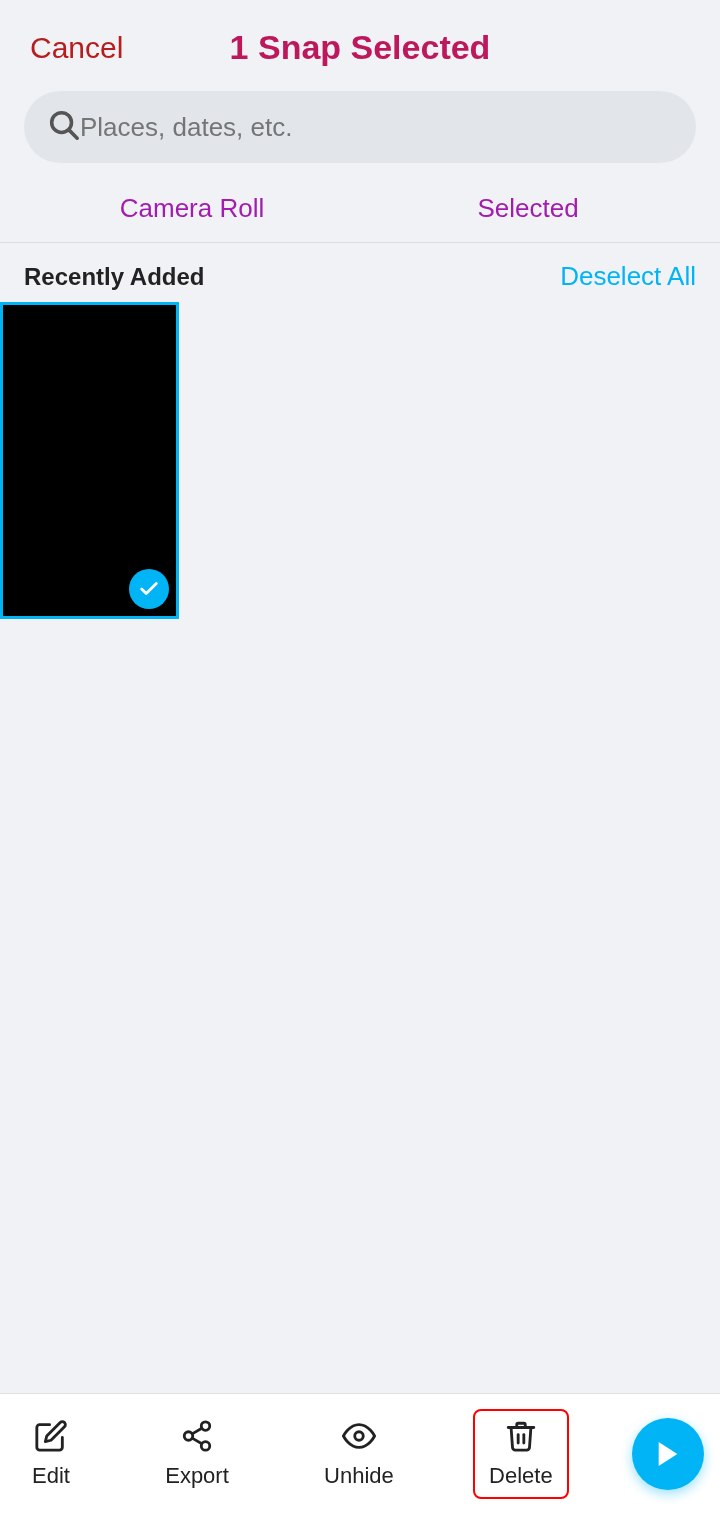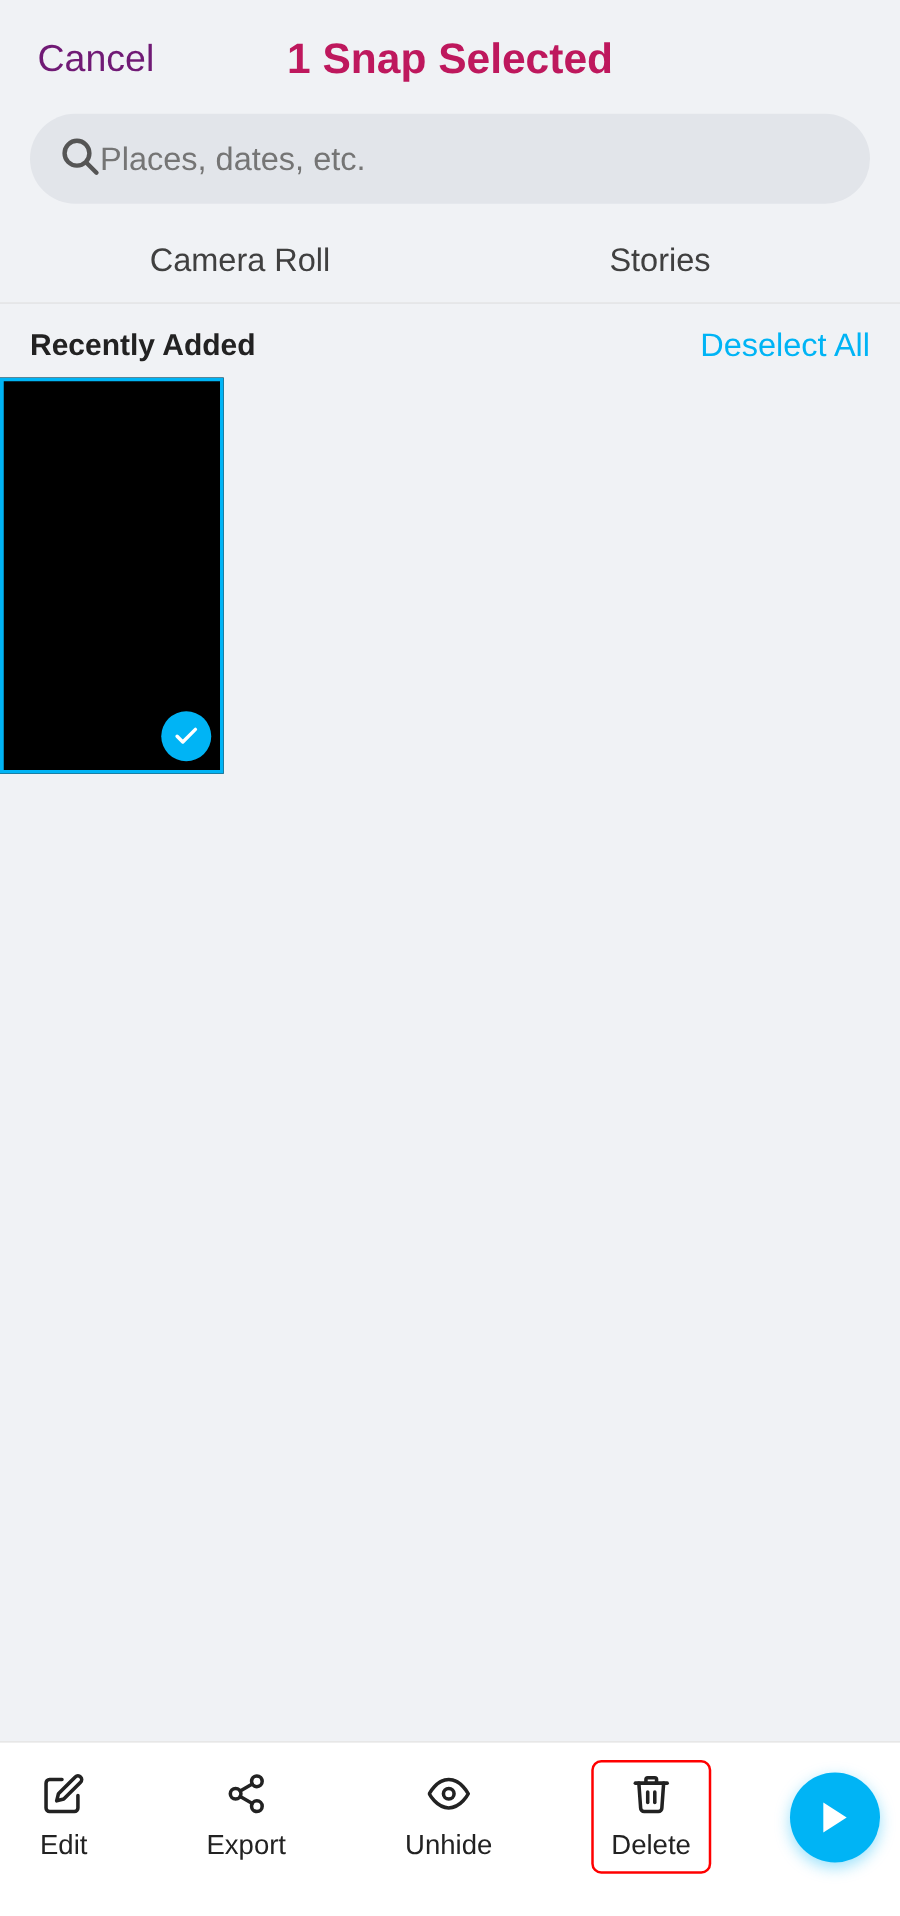--- a/index.html
+++ b/index.html
@@ -18,21 +18,21 @@
       align-items: center;
       justify-content: center;
       padding: 28px 30px 10px 30px;
       position: relative;
       background: #f0f2f5;
     }
     .cancel-btn {
       position: absolute;
       left: 30px;
       font-size: 30px;
-      color: #701a75;
+      color: #b91c1c;
       font-weight: 400;
       background: none;
       border: none;
       cursor: pointer;
     }
     .header-title {
       font-size: 34px;
       font-weight: 700;
       color: #be185d;
       text-align: center;
@@ -71,21 +71,21 @@
       padding: 0 24px;
       gap: 0;
       border-bottom: 1px solid #ddd;
       background: #f0f2f5;
     }
     .tab {
       flex: 1;
       text-align: center;
       padding: 16px 0;
       font-size: 26px;
-      color: #404040;
+      color: #a21caf;
       cursor: pointer;
       border-bottom: 3px solid transparent;
       margin-bottom: -1px;
     }
     .tab.active {
       color: #111;
       font-weight: 700;
       border-bottom: 3px solid #111;
     }
 
@@ -216,21 +216,21 @@
         <circle cx="11" cy="11" r="7"></circle>
         <line x1="16.5" y1="16.5" x2="22" y2="22"></line>
       </svg>
     </span>
     <input class="search-input" type="text" placeholder="Places, dates, etc." style="">
   </div>
 </div>
 
 <div class="tabs">
   <div class="tab">Camera Roll</div>
-  <div class="tab">Stories</div>
+  <div class="tab">Selected</div>
 </div>
 
 <div class="section-header">
   <span class="section-title">Recently Added</span>
   <span class="deselect-all">Deselect All</span>
 </div>
 
 <div class="photo-grid">
   <div class="photo-thumb selected" style="background:#000;">
     <div class="check-badge">

